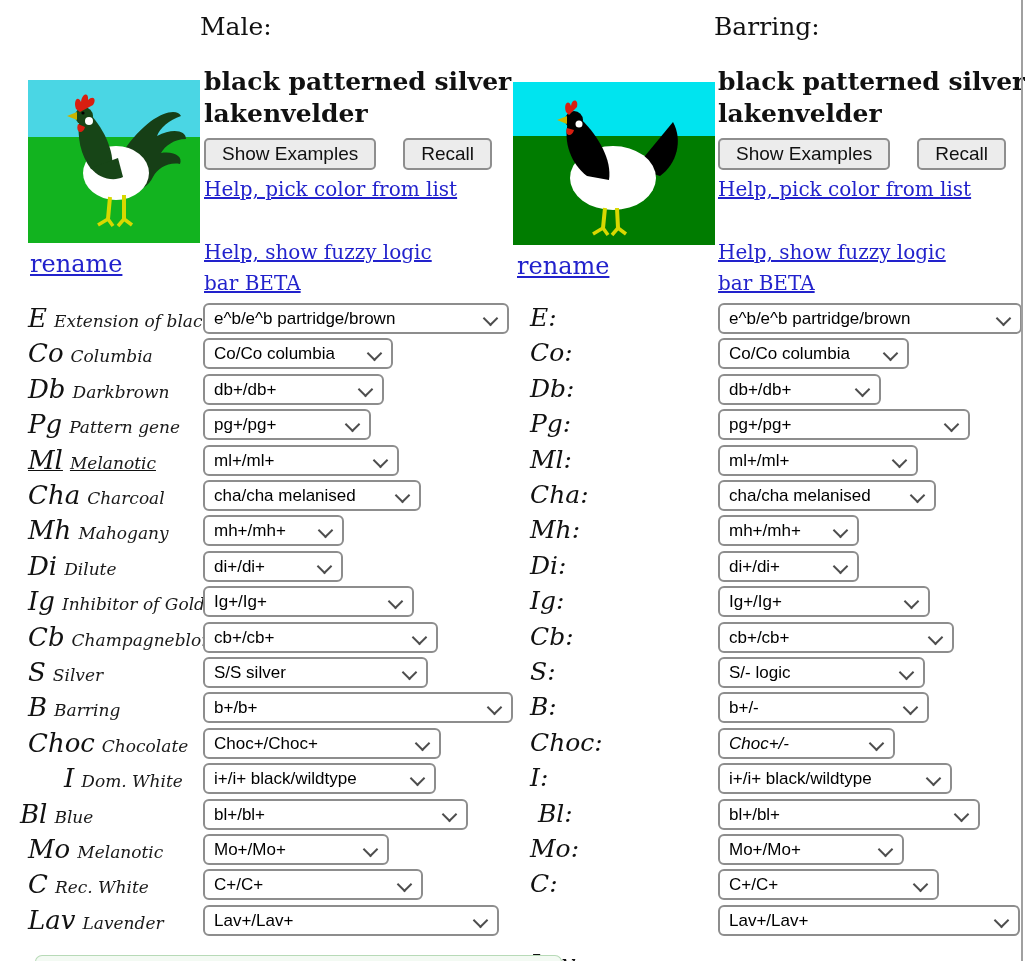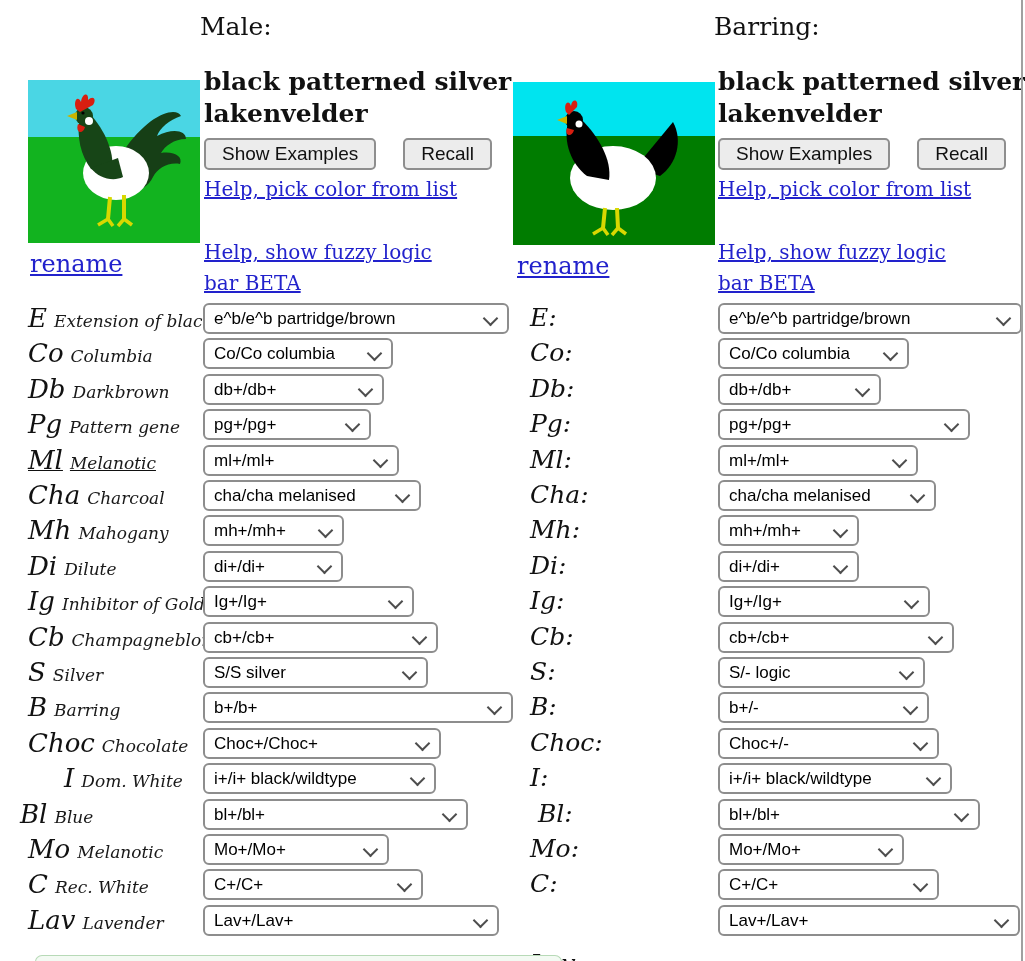--- a/index.html
+++ b/index.html
@@ -215,21 +215,21 @@
       <div class="sel" style="left: 718px; top: 692px; width: 211px;">
         <span class="selval">b+/-</span>
         <span class="chev"></span>
       </div>
       <div class="gene-label" style="left: 28px; top: 728px;"><span class="gsym">Choc</span><span class="gdesc">Chocolate</span></div>
       <div class="sel" style="left: 203px; top: 728px; width: 238px;">
         <span class="selval">Choc+/Choc+</span>
         <span class="chev"></span>
       </div>
       <div class="flabel" style="left: 530px; top: 728px;">Choc:</div>
-      <div class="sel" style="left: 718px; top: 728px; width: 221px;">
+      <div class="sel" style="left: 718px; top: 728px; width: 177px; font-style: italic;">
         <span class="selval">Choc+/-</span>
         <span class="chev"></span>
       </div>
       <div class="gene-label" style="left: 28px; top: 763px; margin-left: 36px;"><span class="gsym">I</span><span class="gdesc">Dom. White</span></div>
       <div class="sel" style="left: 203px; top: 763px; width: 233px;">
         <span class="selval">i+/i+ black/wildtype</span>
         <span class="chev"></span>
       </div>
       <div class="flabel" style="left: 530px; top: 763px;">I:</div>
       <div class="sel" style="left: 718px; top: 763px; width: 234px;">

